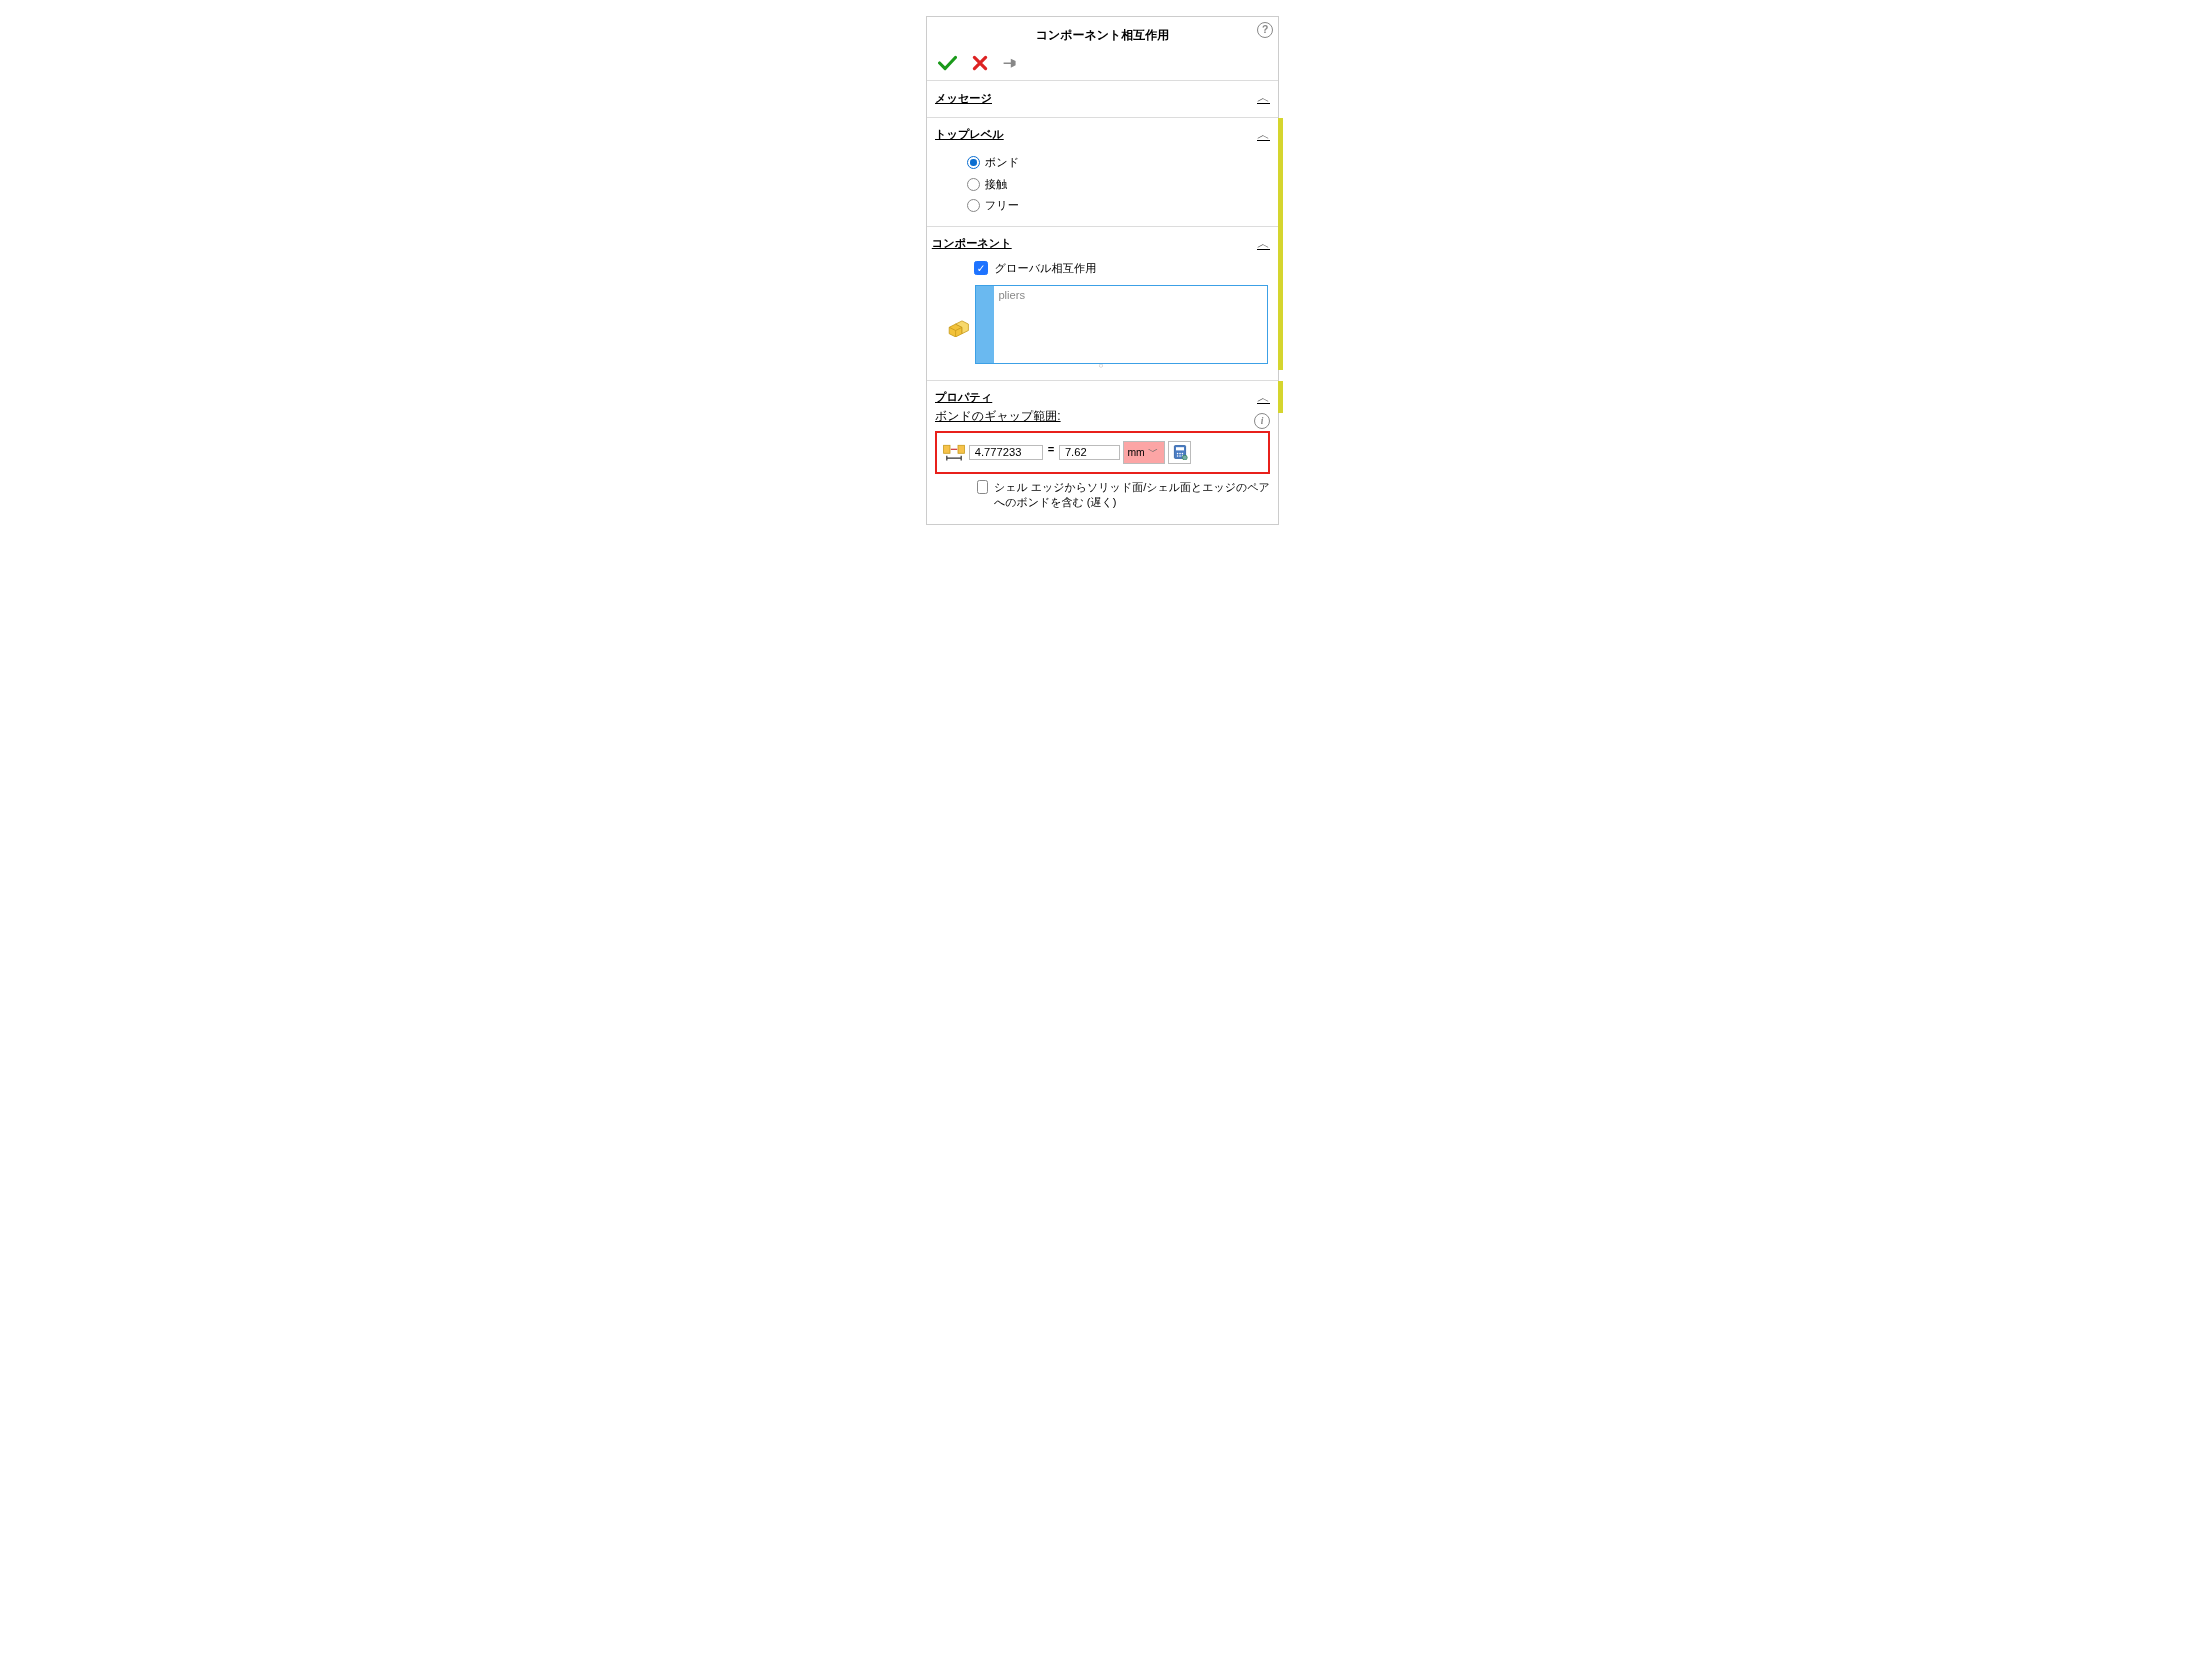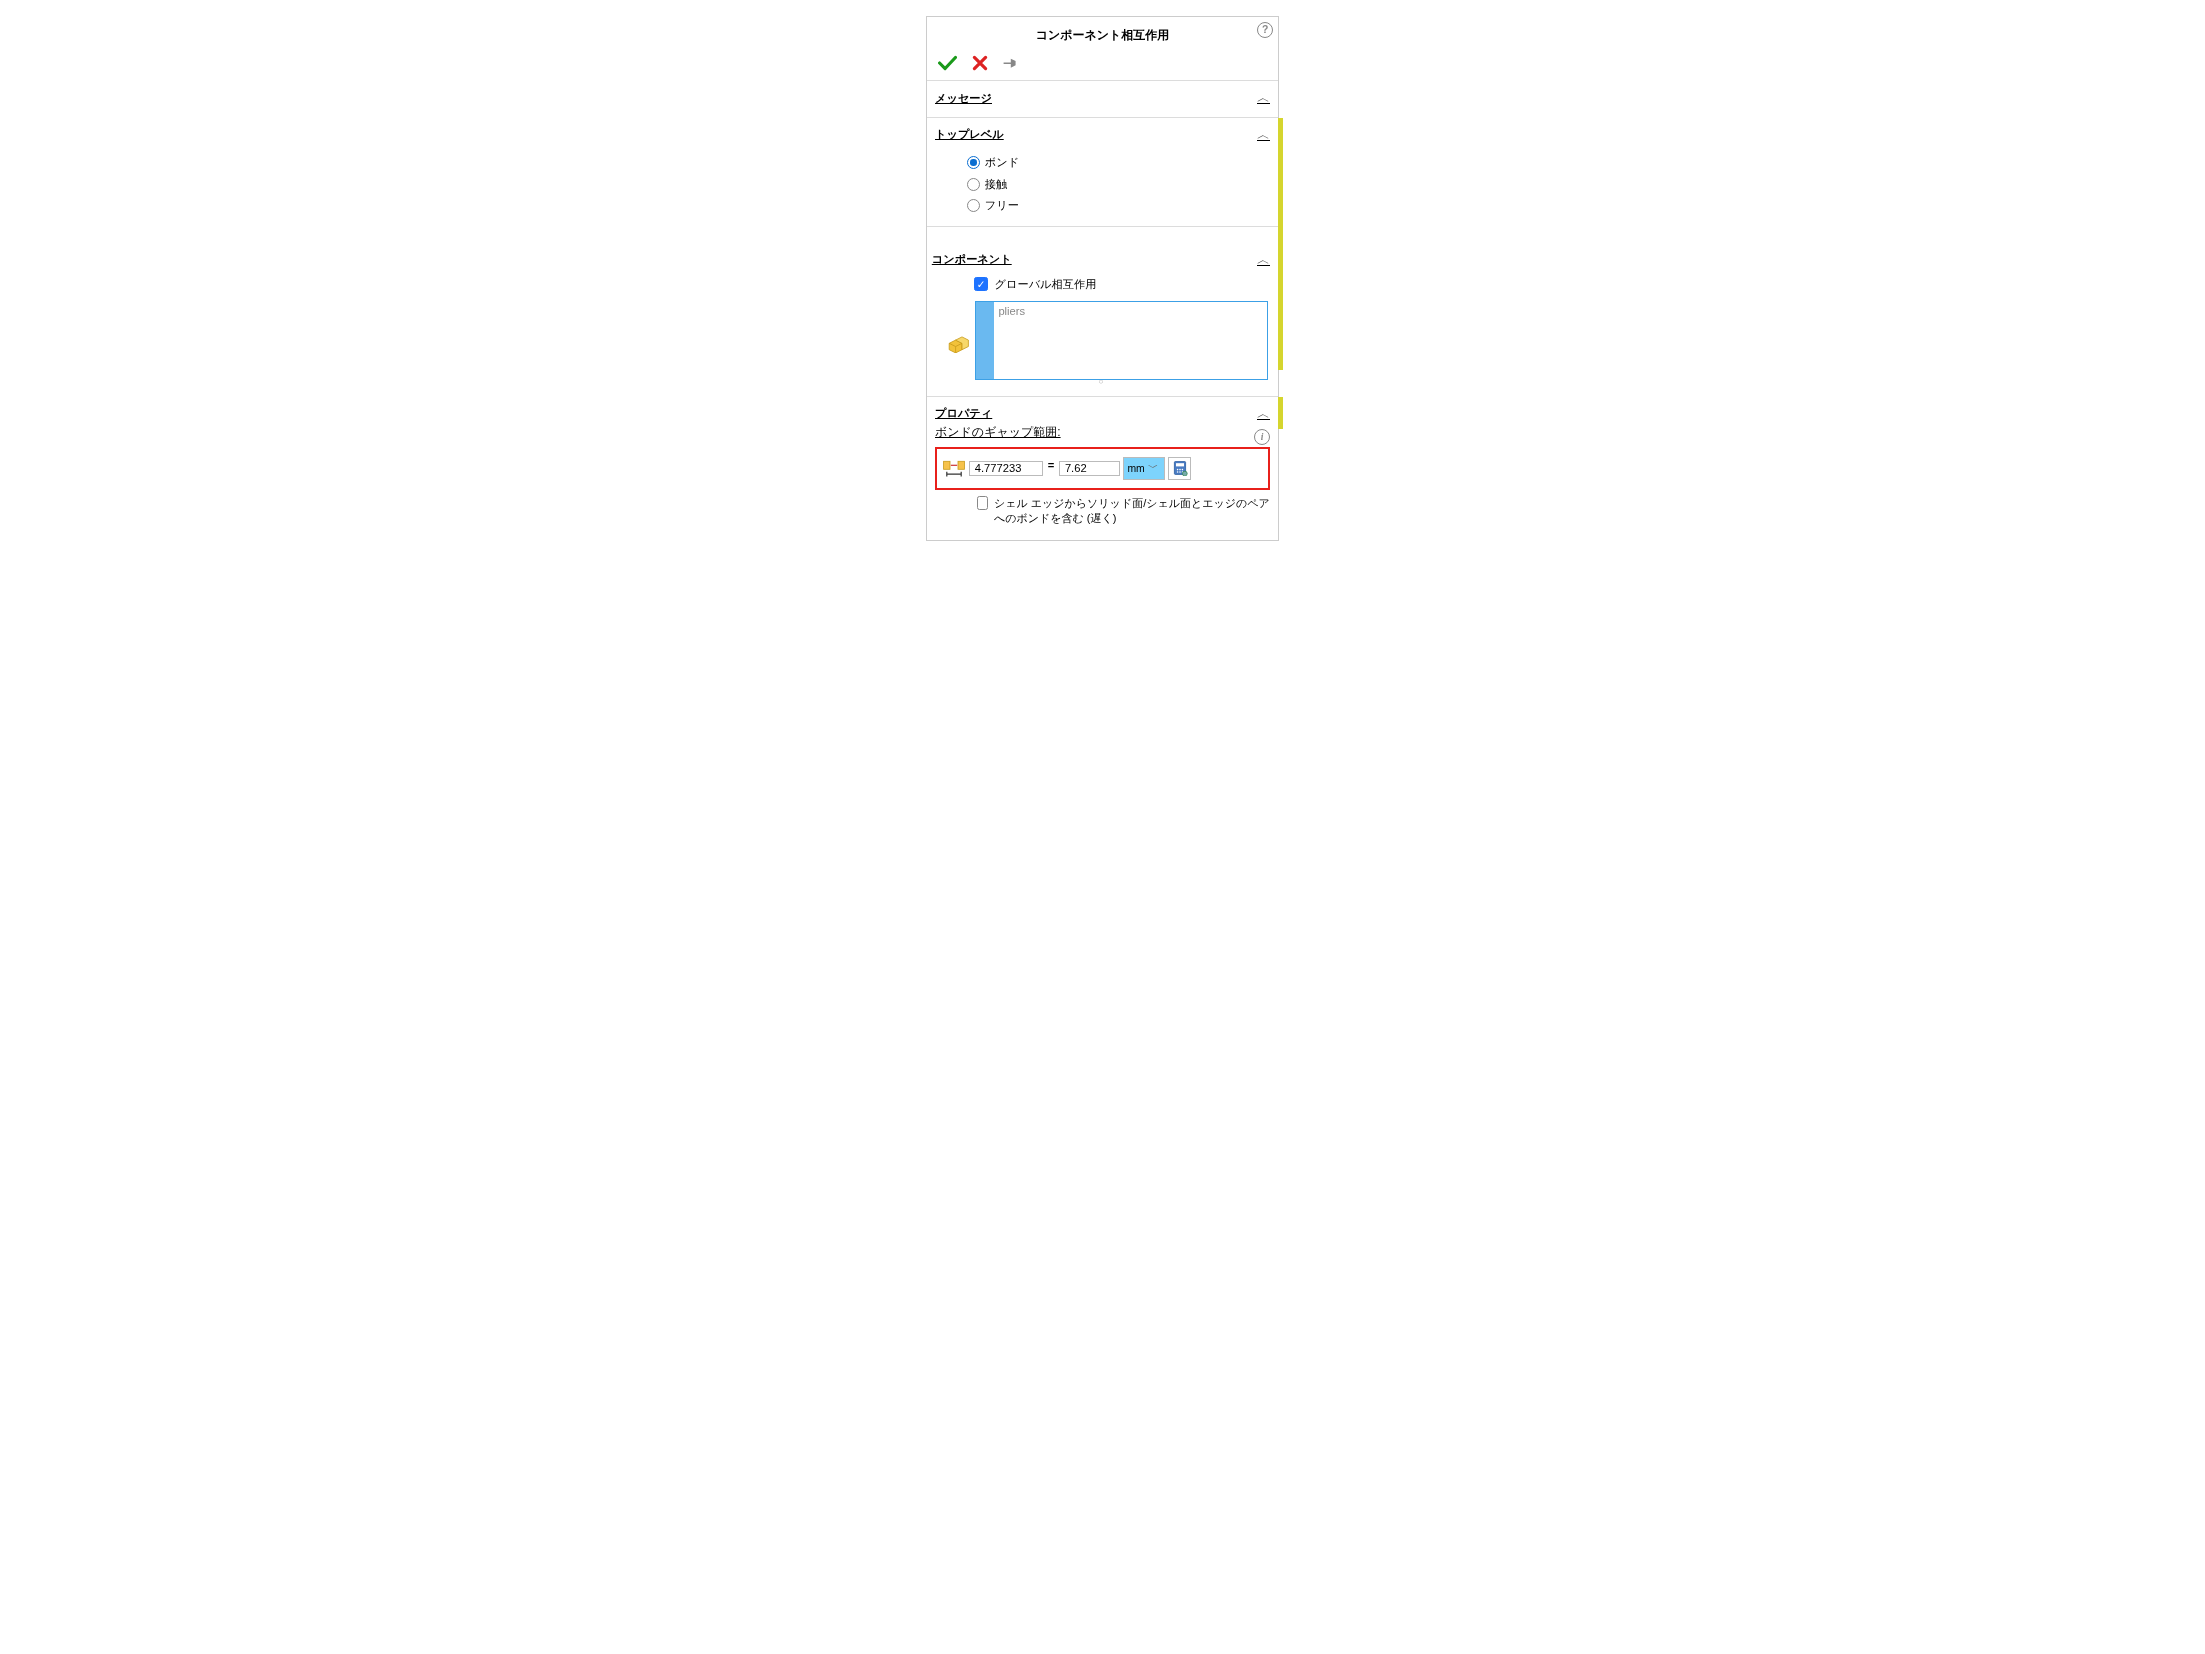--- a/index.html
+++ b/index.html
@@ -104,21 +104,20 @@
   .radio-circle.checked {
     border-color: #0a6ed1;
   }
   .radio-dot {
     width: 6.4px; height: 6.4px;
     border-radius: 50%;
     background: #0a6ed1;
   }
   .component-section {
     padding-left: 4.8px;
-    margin-top: 16px;
   }
   .check-row {
     display: flex;
     align-items: center;
     gap: 6.4px;
     padding: 8px 0 6.4px 42px;
     font-size: 11.2px;
   }
   .checkbox {
     width: 14.4px; height: 14.4px;
@@ -210,21 +209,21 @@
   .equals {
     font-size: 11.2px;
     font-weight: bold;
     padding: 0 1.6px;
     align-self: flex-start;
     margin-top: 1.6px;
   }
   .unit-select {
     height: 22.5px;
     border: 0.8px solid #bbb;
-    background: #7dd3fc;
+    background: #fca5a5;
     display: flex;
     align-items: center;
     padding: 0 3.2px;
     font-size: 10.4px;
     gap: 3.2px;
     min-width: 42px;
   }
   .calc-btn {
     width: 22.5px; height: 22.5px;
     border: 0.8px solid #bbb;

